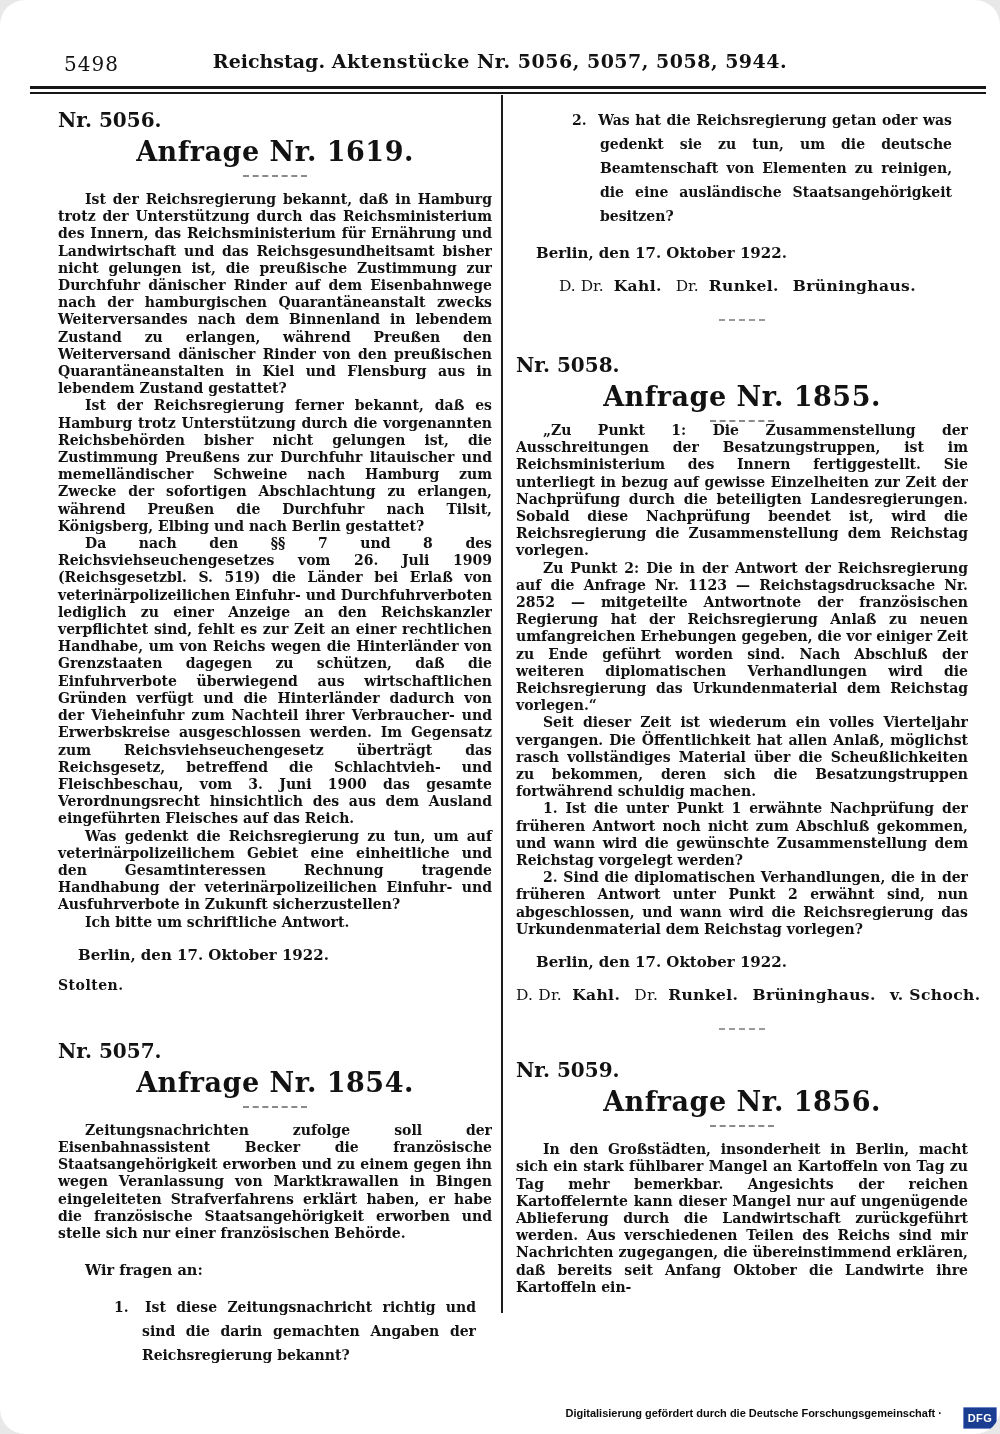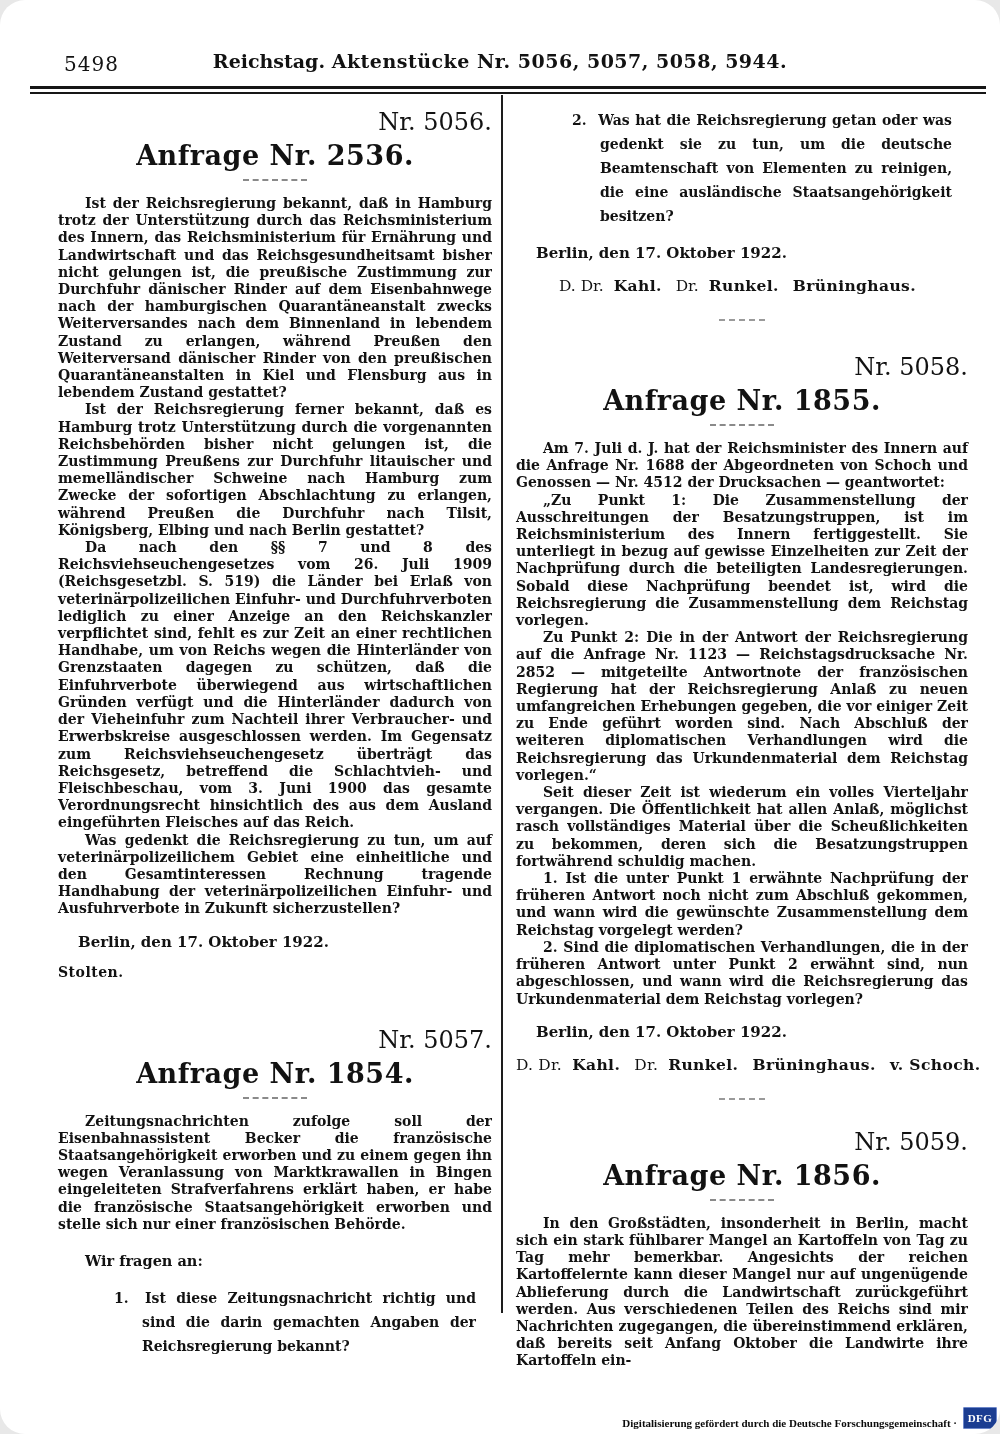--- a/index.html
+++ b/index.html
@@ -30,21 +30,21 @@
   
   .divider{
     position:absolute;left:501px;top:95px;width:2px;height:1218px;
     background:#1d1d1d;
   }
   .col{position:absolute;top:100px;}
   .col-left{left:58px;width:434px;}
   .col-right{left:516px;width:452px;}
   
   .sec-num{
-    text-align:right;font-size:24px;font-weight:400;
+    text-align:left;font-size:20px;font-weight:700;
     margin:0 0 4px 0;
   }
   .sec-title{
     text-align:center;font-size:27px;font-weight:800;
     margin:2px 0 0 0;letter-spacing:.5px;
   }
   .title-dash{
     width:64px;border-top:2px dashed #8a8a8a;margin:8px auto 0 auto;height:0;
   }
   .sec-sep{
@@ -75,31 +75,31 @@
   .sig-row{
     text-align:center;font-size:15.5px;margin:14px 0 0 0;white-space:nowrap;
   }
   .sig-row .sig-light{font-weight:400;margin-right:5px;}
   .sig-row .sig-bold{font-weight:800;margin-right:9px;letter-spacing:.4px;}
   .sig-row.wide{letter-spacing:.2px;}
   .section{margin-top:46px;}
   
   .footer{
     position:absolute;right:3px;bottom:5px;
-    display:flex;align-items:flex-end;gap:6px;
-    font-family:Liberation Serif, serif;
+    display:flex;align-items:flex-start;gap:6px;
+    font-family:Liberation Sans, sans-serif;
   }
   .footer .credit{
     font-size:11px;font-weight:700;color:#0b0b0b;
   }
   .dfg-box{
     width:32px;height:20px;background:#1b3d91;
     border:1px solid #6c86c9;border-radius:1px;
     display:flex;align-items:center;justify-content:center;
-    color:#ffffff;font-size:11px;font-weight:700;letter-spacing:.5px;
+    color:#ffffff;font-size:11px;font-weight:700;letter-spacing:.5px;margin-left:15px;
   }
 </style>
 </head>
 <body>
 
 <div class="page">
 
   <div class="masthead">
     <div class="page-num">5498</div>
     <div class="head-title">
@@ -110,27 +110,28 @@
   <div class="rule-double" style="top:86px">
     <div class="r1"></div>
       <div class="r2"></div>
   </div>
 
   <div class="divider"></div>
 
   <div class="col col-left">
 
     <p class="sec-num" style="margin-top:8px">Nr. 5056.</p>
-    <p class="sec-title">Anfrage Nr. 2536.</p>
+    <p class="sec-title">Anfrage Nr. 1619.</p>
     <div class="title-dash"></div>
 
     <p class="body-par first-par">Ist der Reichsregierung bekannt, daß in Hamburg trotz der Unterstützung durch das Reichsministerium des Innern, das Reichsministerium für Ernährung und Landwirtschaft und das Reichsgesundheitsamt bisher nicht gelungen ist, die preußische Zustimmung zur Durchfuhr dänischer Rinder auf dem Eisenbahnwege nach der hamburgischen Quarantäneanstalt zwecks Weiterversandes nach dem Binnenland in lebendem Zustand zu erlangen, während Preußen den Weiterversand dänischer Rinder von den preußischen Quarantäneanstalten in Kiel und Flensburg aus in lebendem Zustand gestattet?</p>
     <p class="body-par">Ist der Reichsregierung ferner bekannt, daß es Hamburg trotz Unterstützung durch die vorgenannten Reichsbehörden bisher nicht gelungen ist, die Zustimmung Preußens zur Durchfuhr litauischer und memelländischer Schweine nach Hamburg zum Zwecke der sofortigen Abschlachtung zu erlangen, während Preußen die Durchfuhr nach Tilsit, Königsberg, Elbing und nach Berlin gestattet?</p>
     <p class="body-par">Da nach den §§ 7 und 8 des Reichsviehseuchengesetzes vom 26. Juli 1909 (Reichsgesetzbl. S. 519) die Länder bei Erlaß von veterinärpolizeilichen Einfuhr- und Durchfuhrverboten lediglich zu einer Anzeige an den Reichskanzler verpflichtet sind, fehlt es zur Zeit an einer rechtlichen Handhabe, um von Reichs wegen die Hinterländer von Grenzstaaten dagegen zu schützen, daß die Einfuhrverbote überwiegend aus wirtschaftlichen Gründen verfügt und die Hinterländer dadurch von der Vieheinfuhr zum Nachteil ihrer Verbraucher- und Erwerbskreise ausgeschlossen werden. Im Gegensatz zum Reichsviehseuchengesetz überträgt das Reichsgesetz, betreffend die Schlachtvieh- und Fleischbeschau, vom 3. Juni 1900 das gesamte Verordnungsrecht hinsichtlich des aus dem Ausland eingeführten Fleisches auf das Reich.</p>
     <p class="body-par">Was gedenkt die Reichsregierung zu tun, um auf veterinärpolizeilichem Gebiet eine einheitliche und den Gesamtinteressen Rechnung tragende Handhabung der veterinärpolizeilichen Einfuhr- und Ausfuhrverbote in Zukunft sicherzustellen?</p>
+    <p class="body-par">Ich bitte um schriftliche Antwort.</p>
 
     <p class="date-line">Berlin, den 17. Oktober 1922.</p>
     <p class="signature">Stolten.</p>
 
     <div class="section">
       <p class="sec-num">Nr. 5057.</p>
       <p class="sec-title">Anfrage Nr. 1854.</p>
       <div class="title-dash"></div>
 
       <p class="body-par first-par">Zeitungsnachrichten zufolge soll der Eisenbahnassistent Becker die französische Staatsangehörigkeit erworben und zu einem gegen ihn wegen Veranlassung von Marktkrawallen in Bingen eingeleiteten Strafverfahrens erklärt haben, er habe die französische Staatsangehörigkeit erworben und stelle sich nur einer französischen Behörde.</p>
@@ -159,21 +160,20 @@
       <span class="sig-bold">Brüninghaus.</span>
     </p>
 
     <div class="sec-sep"></div>
 
     <div class="section" style="margin-top:32px">
       <p class="sec-num">Nr. 5058.</p>
       <p class="sec-title">Anfrage Nr. 1855.</p>
       <div class="title-dash"></div>
 
-      <p class="body-par first-par">Am 7. Juli d. J. hat der Reichsminister des Innern auf die Anfrage Nr. 1688 der Abgeordneten von Schoch und Genossen — Nr. 4512 der Drucksachen — geantwortet:</p>
       <p class="body-par">„Zu Punkt 1: Die Zusammenstellung der Ausschreitungen der Besatzungstruppen, ist im Reichsministerium des Innern fertiggestellt. Sie unterliegt in bezug auf gewisse Einzelheiten zur Zeit der Nachprüfung durch die beteiligten Landesregierungen. Sobald diese Nachprüfung beendet ist, wird die Reichsregierung die Zusammenstellung dem Reichstag vorlegen.</p>
       <p class="body-par">Zu Punkt 2: Die in der Antwort der Reichsregierung auf die Anfrage Nr. 1123 — Reichstagsdrucksache Nr. 2852 — mitgeteilte Antwortnote der französischen Regierung hat der Reichsregierung Anlaß zu neuen umfangreichen Erhebungen gegeben, die vor einiger Zeit zu Ende geführt worden sind. Nach Abschluß der weiteren diplomatischen Verhandlungen wird die Reichsregierung das Urkundenmaterial dem Reichstag vorlegen.“</p>
       <p class="body-par">Seit dieser Zeit ist wiederum ein volles Vierteljahr vergangen. Die Öffentlichkeit hat allen Anlaß, möglichst rasch vollständiges Material über die Scheußlichkeiten zu bekommen, deren sich die Besatzungstruppen fortwährend schuldig machen.</p>
       <p class="body-par">1. Ist die unter Punkt 1 erwähnte Nachprüfung der früheren Antwort noch nicht zum Abschluß gekommen, und wann wird die gewünschte Zusammenstellung dem Reichstag vorgelegt werden?</p>
       <p class="body-par">2. Sind die diplomatischen Verhandlungen, die in der früheren Antwort unter Punkt 2 erwähnt sind, nun abgeschlossen, und wann wird die Reichsregierung das Urkundenmaterial dem Reichstag vorlegen?</p>
 
       <p class="date-line">Berlin, den 17. Oktober 1922.</p>
 
       <p class="sig-row wide">
         <span class="sig-light">D. Dr.</span>

